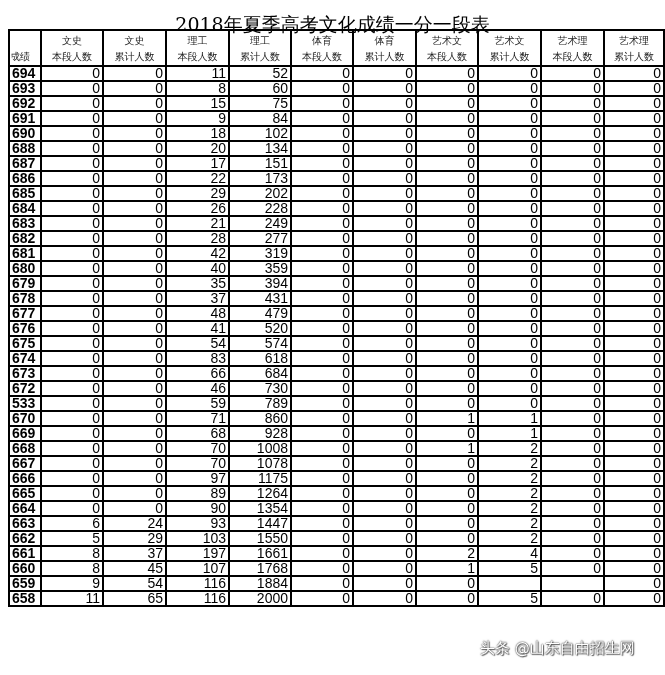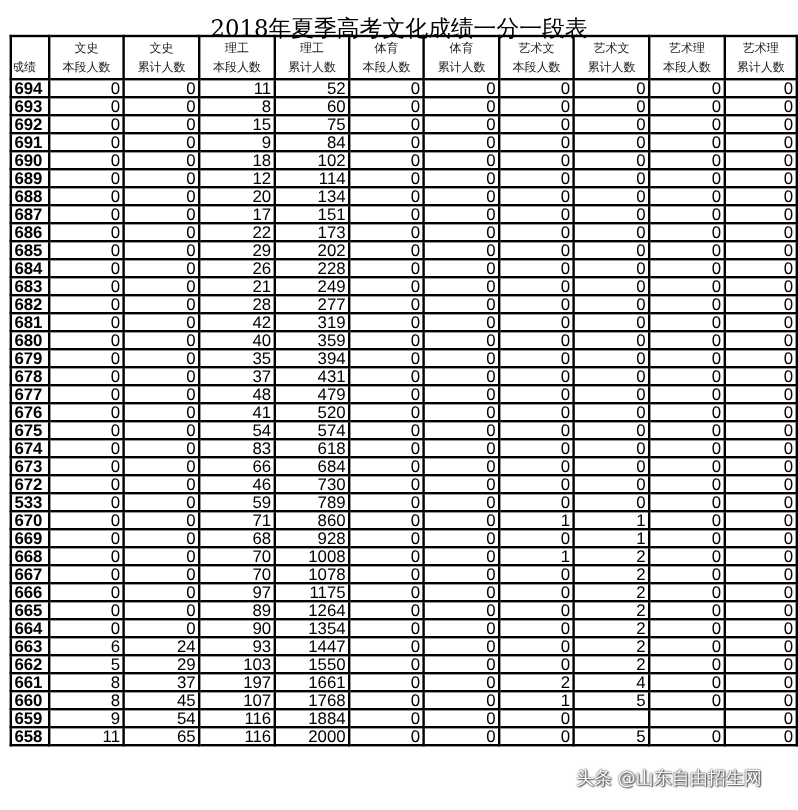--- a/index.html
+++ b/index.html
@@ -160,33 +160,20 @@
         <td>18</td>
         <td>102</td>
         <td>0</td>
         <td>0</td>
         <td>0</td>
         <td>0</td>
         <td>0</td>
         <td>0</td>
       </tr>
       <tr>
-        <td class="score-c">689</td>
-        <td>0</td>
-        <td>0</td>
-        <td>12</td>
-        <td>114</td>
-        <td>0</td>
-        <td>0</td>
-        <td>0</td>
-        <td>0</td>
-        <td>0</td>
-        <td>0</td>
-      </tr>
-      <tr>
         <td class="score-c">688</td>
         <td>0</td>
         <td>0</td>
         <td>20</td>
         <td>134</td>
         <td>0</td>
         <td>0</td>
         <td>0</td>
         <td>0</td>
         <td>0</td>

